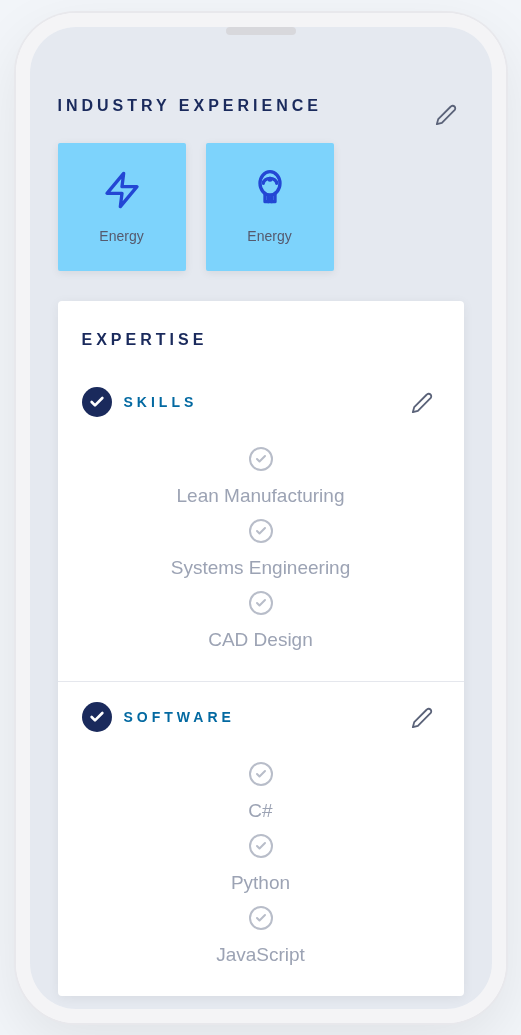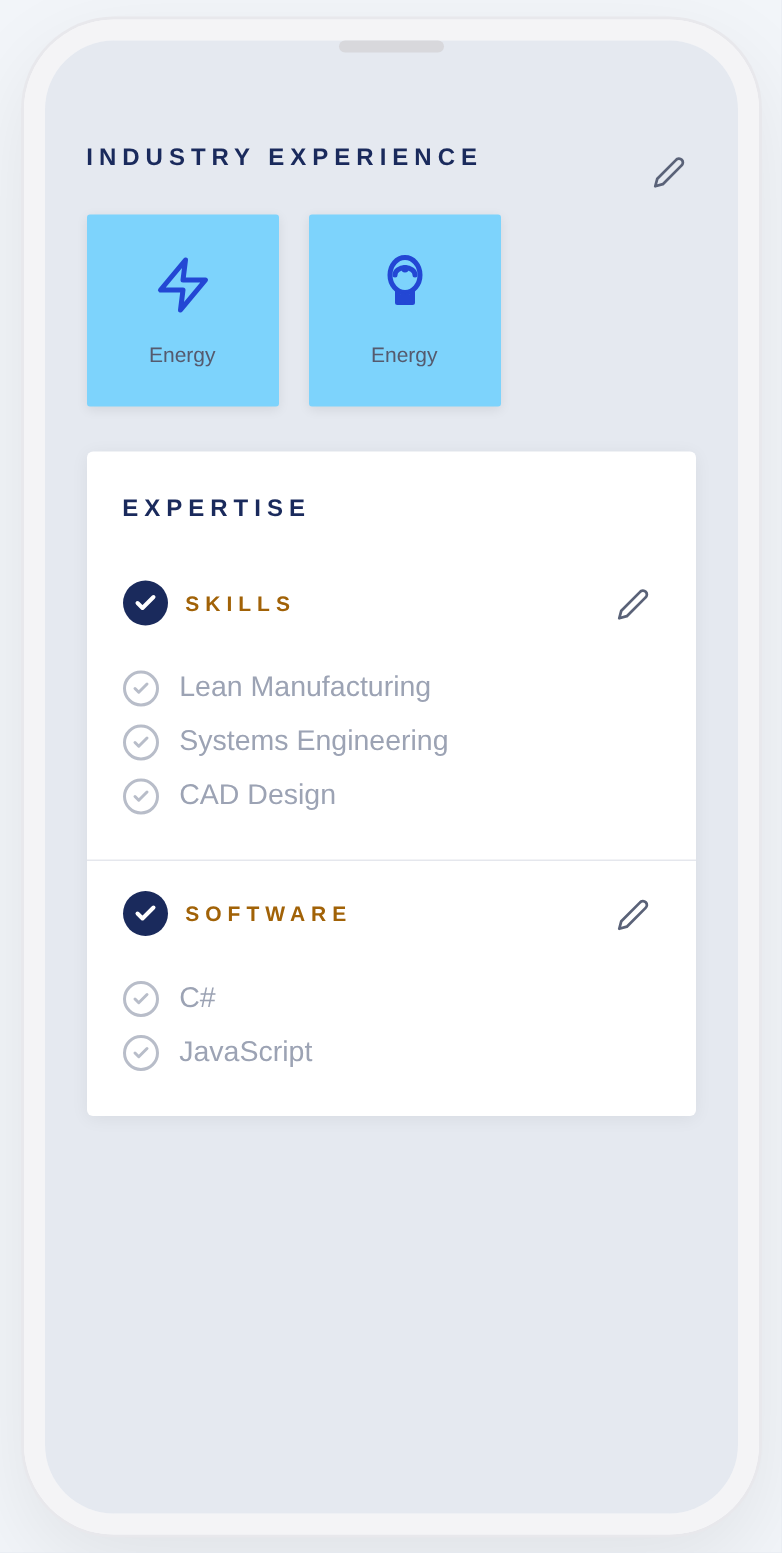--- a/index.html
+++ b/index.html
@@ -130,39 +130,40 @@
   justify-content: center;
 }
 .check-badge svg {
   width: 16px;
   height: 16px;
 }
 .sub-title {
   font-size: 14px;
   font-weight: 700;
   letter-spacing: 4px;
-  color: #a16207;
+  color: #0369a1;
   text-transform: uppercase;
 }
 .sub-header {
   display: flex;
   justify-content: space-between;
   align-items: center;
 }
 .items-list {
   display: flex;
   flex-direction: column;
   gap: 12px;
   margin-top: 18px;
   padding-bottom: 30px;
 }
 .item {
   display: flex;
   align-items: center;
   gap: 14px;
+  flex-direction: column;
 }
 .item-check {
   width: 24px;
   height: 24px;
   border: 2.5px solid #b8bdc9;
   border-radius: 50%;
   display: flex;
   align-items: center;
   justify-content: center;
 }
@@ -292,20 +293,28 @@
               </svg>
             </div>
           <div class="item-label">C#</div>
         </div>
         <div class="item">
           <div class="item-check">
               <svg viewBox="0 0 24 24" fill="none" stroke="#b8bdc9" stroke-width="4" stroke-linecap="round" stroke-linejoin="round">
                 <polyline points="20 6 9 17 4 12"></polyline>
               </svg>
             </div>
+          <div class="item-label">Python</div>
+        </div>
+        <div class="item">
+          <div class="item-check">
+              <svg viewBox="0 0 24 24" fill="none" stroke="#b8bdc9" stroke-width="4" stroke-linecap="round" stroke-linejoin="round">
+                <polyline points="20 6 9 17 4 12"></polyline>
+              </svg>
+            </div>
           <div class="item-label">JavaScript</div>
         </div>
       </div>
 
     </div>
 
   </div>
 </div>
 
 </body></html>

